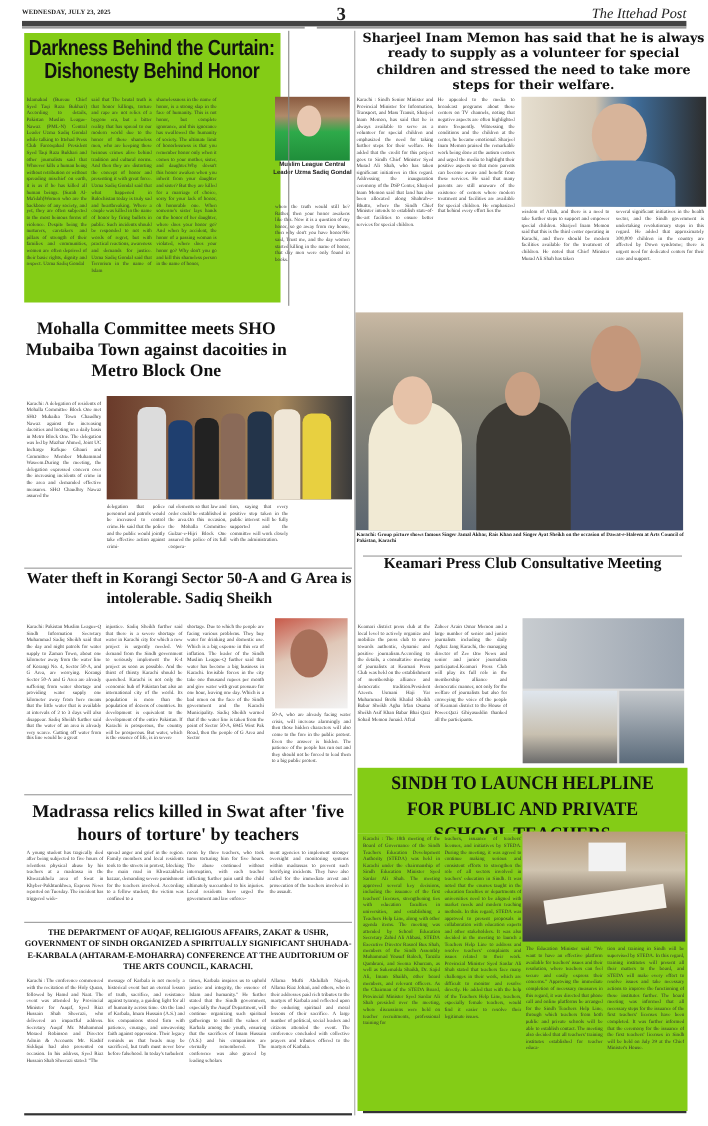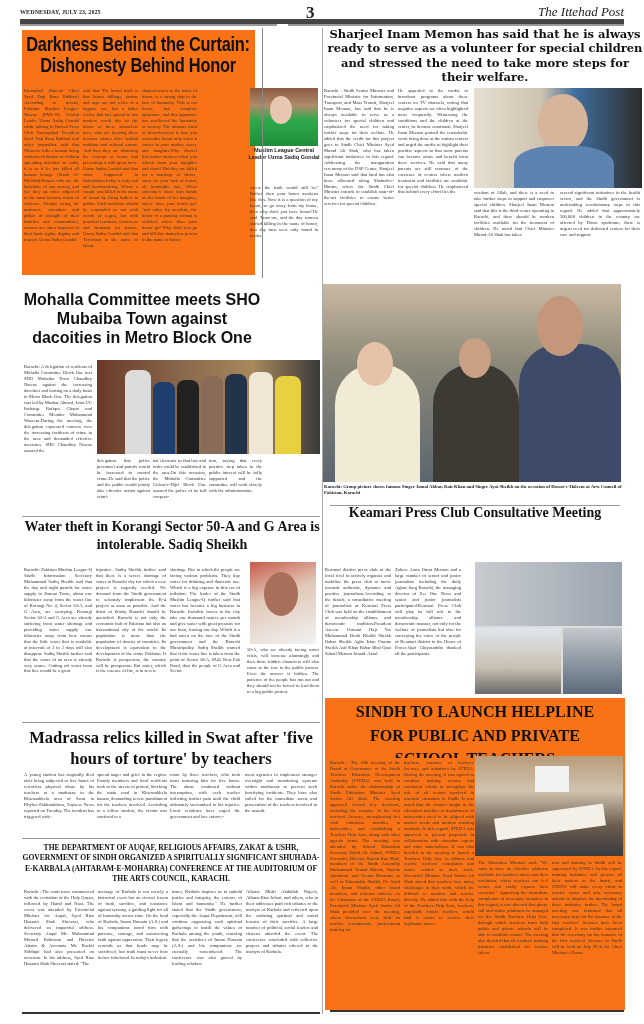--- a/index.html
+++ b/index.html
@@ -11,21 +11,21 @@
 .brand{position:absolute;right:0;top:4px;font-size:13px;font-style:italic}
 .topbar{position:absolute;left:0;top:19px;width:604px;height:5px;background:#444}
 .subbar{position:absolute;top:24px;height:2px;background:#999}
 .h{font-weight:bold;text-align:center;color:#111;line-height:1.05}
 .col{font-size:4.6px;line-height:1.3;text-align:justify;color:#333;overflow:hidden}
 .photo{overflow:hidden}
 .cap{font-family:"Liberation Sans",sans-serif;font-size:5.5px;font-weight:bold;text-align:center;line-height:1.2}
 .cap2{font-size:4.7px;font-weight:bold;line-height:1.25}
 .rule{height:1px;background:#999}
 .vrule{width:1px;background:#888}
-.cream{background:#f97316}
+.cream{background:#84cc16}
 </style>
 </head>
 <body>
 
 <div class="abs masthead" data-name="masthead">
   <div class="date" data-name="issue-date">WEDNESDAY, JULY 23, 2025</div>
   <div class="pagenum" data-name="page-number">3</div>
   <div class="brand" data-name="publication-name">The Ittehad Post</div>
   <div class="topbar" data-name="masthead-bar"></div>
   <div class="subbar" style="left:0;width:257px" data-name="divider"></div>
@@ -39,31 +39,31 @@
 <div class="abs col" style="left:83px;top:88px;width:55px;height:182px" data-name="article-column">said that The brutal truth is that honor killings, torture and rape are not relics of a bygone era, but a bitter reality that has spread to our modern world due to the honor of these shameless men, who are keeping these heinous crimes alive behind tradition and cultural norms. And then they are distorting the concept of honor and presenting it with great force. Uzma Sadiq Gondal said that what happened in Balochistan today is truly sad and heartbreaking. Where a couple was killed in the name of honor by firing bullets in public. Such incidents should be responded to not with words of regret, but with practical reactions, awareness and demands for justice. Uzma Sadiq Gondal said that Terrorism in the name of Islam</div>
 <div class="abs col" style="left:142px;top:88px;width:55px;height:182px" data-name="article-column">shamelessness in the name of honor, is a strong slap in the face of humanity. This is not honor, but complete ignorance, and this ignorance has swallowed the humanity of society. The ultimate limit of honorlessness is that you remember honor only when it comes to your mother, sister, and daughter.Why doesn't this honor awaken when you inherit from your daughter and sister? But they are killed for a marriage of choice, sorry for your lack of honor, oh honorable one. When someone's sister lays hands on the honor of her daughter, where does your honor go? And when by accident, the honor of a passing woman is violated, where does your honor go? Why don't you go and kill this shameless person in the name of honor,</div>
 <div class="abs photo" style="left:250px;top:88px;width:68px;height:58px;background:linear-gradient(180deg,#8a5a40 0%,#b08a6a 30%,#2eaa4a 55%,#1f8e3a 100%)" data-name="photo-uzma-gondal">
   <div style="position:absolute;left:20px;top:8px;width:22px;height:28px;border-radius:50%;background:#e8c7b0"></div>
 </div>
 <div class="abs cap" style="left:248px;top:147px;width:72px" data-name="photo-caption">Muslim League Central Leader Uzma Sadiq Gondal</div>
 <div class="abs col" style="left:250px;top:185px;width:68px;height:88px" data-name="article-column">where the truth would still be? Rather, then your honor awakens like this. Now it is a question of my honor, so go away from my house, then why don't you have honor?He said, Trust me, and the day women started killing in the name of honor, that day men were only found in books.</div>
 
 <div class="abs vrule" style="left:262px;top:28px;height:250px" data-name="column-divider"></div>
 
-<div class="abs h" style="left:325px;top:27px;width:320px;font-family:'DejaVu Serif',serif;font-size:11.5px;line-height:1.25" data-name="headline">Sharjeel Inam Memon has said that he is always ready to serve as a volunteer for special children and stressed the need to take more steps for their welfare.</div>
+<div class="abs h" style="left:325px;top:27px;width:320px;font-family:'DejaVu Serif',serif;font-size:11.5px;line-height:1.25" data-name="headline">Sharjeel Inam Memon has said that he is always ready to supply as a volunteer for special children and stressed the need to take more steps for their welfare.</div>
 <div class="abs col" style="left:324px;top:88px;width:70px;height:188px" data-name="article-column">Karachi : Sindh Senior Minister and Provincial Minister for Information, Transport, and Mass Transit, Sharjeel Inam Memon, has said that he is always available to serve as a volunteer for special children and emphasized the need for taking further steps for their welfare. He added that the credit for this project goes to Sindh Chief Minister Syed Murad Ali Shah, who has taken significant initiatives in this regard. Addressing the inauguration ceremony of the DSP Center, Sharjeel Inam Memon said that land has also been allocated along Shahrah-e-Bhutto, where the Sindh Chief Minister intends to establish state-of-the-art facilities to ensure better services for special children.</div>
 <div class="abs col" style="left:398px;top:88px;width:70px;height:188px" data-name="article-column">He appealed to the media to broadcast programs about these centers on TV channels, noting that negative aspects are often highlighted more frequently. Witnessing the conditions and the children at the center, he became emotional. Sharjeel Inam Memon praised the remarkable work being done at the autism centers and urged the media to highlight their positive aspects so that more parents can become aware and benefit from these services. He said that many parents are still unaware of the existence of centers where modern treatment and facilities are available for special children. He emphasized that behind every effort lies the</div>
 <div class="abs photo" style="left:474px;top:88px;width:168px;height:100px;background:linear-gradient(90deg,#e6dfd0 0%,#cfc3b0 40%,#3f6f9e 60%,#2d2d2d 100%)" data-name="photo-sharjeel-memon">
   <div style="position:absolute;left:64px;top:6px;width:50px;height:58px;border-radius:50%;background:#d7b49a"></div>
   <div style="position:absolute;left:40px;top:58px;width:100px;height:45px;border-radius:40% 40% 0 0;background:#5d84b0"></div>
 </div>
 <div class="abs col" style="left:474px;top:190px;width:80px;height:86px" data-name="article-column">wisdom of Allah, and there is a need to take further steps to support and empower special children. Sharjeel Inam Memon said that this is the third center operating in Karachi, and there should be modern facilities available for the treatment of children. He noted that Chief Minister Murad Ali Shah has taken</div>
 <div class="abs col" style="left:560px;top:190px;width:80px;height:86px" data-name="article-column">several significant initiatives in the health sector, and the Sindh government is undertaking revolutionary steps in this regard. He added that approximately 300,000 children in the country are affected by Down syndrome; there is urgent need for dedicated centers for their care and support.</div>
 
-<div class="abs h" style="left:22px;top:290px;width:240px;font-family:Liberation Sans, sans-serif;font-size:16px;line-height:1.2" data-name="headline">Mohalla Committee meets SHO Mubaiba Town against dacoities in Metro Block One</div>
+<div class="abs h" style="left:22px;top:290px;width:240px;font-family:Liberation Serif, serif;font-size:16px;line-height:1.2" data-name="headline">Mohalla Committee meets SHO Mubaiba Town against dacoities in Metro Block One</div>
 <div class="abs col" style="left:24px;top:364px;width:68px;height:162px" data-name="article-column">Karachi: A delegation of residents of Mohalla Committee Block One met SHO Mubaiba Town Chaudhry Nawaz against the increasing dacoities and looting on a daily basis in Metro Block One. The delegation was led by Mazhar Ahmed, Joint UC Incharge Rafique Ghauri and Committee Member Muhammad Waseem.During the meeting, the delegation expressed concern over the increasing incidents of crime in the area and demanded effective measures. SHO Chaudhry Nawaz assured the</div>
 <div class="abs photo" style="left:97px;top:360px;width:223px;height:94px;background:linear-gradient(90deg,#6a3a2a 0%,#8c6a4c 40%,#a8885c 70%,#3a3a3a 100%)" data-name="photo-mohalla-delegation">
   <div style="position:absolute;left:28px;top:10px;width:26px;height:84px;background:#dcdcdc;border-radius:8px 8px 0 0"></div>
   <div style="position:absolute;left:56px;top:22px;width:22px;height:72px;background:#1f3f6f;border-radius:8px 8px 0 0"></div>
   <div style="position:absolute;left:80px;top:20px;width:22px;height:74px;background:#222;border-radius:8px 8px 0 0"></div>
   <div style="position:absolute;left:104px;top:16px;width:22px;height:78px;background:#8a6a58;border-radius:8px 8px 0 0"></div>
   <div style="position:absolute;left:128px;top:14px;width:22px;height:80px;background:#23344a;border-radius:8px 8px 0 0"></div>
   <div style="position:absolute;left:152px;top:12px;width:24px;height:82px;background:#efe6d6;border-radius:8px 8px 0 0"></div>
   <div style="position:absolute;left:178px;top:16px;width:26px;height:78px;background:#e8d040;border-radius:8px 8px 0 0"></div>
 </div>

